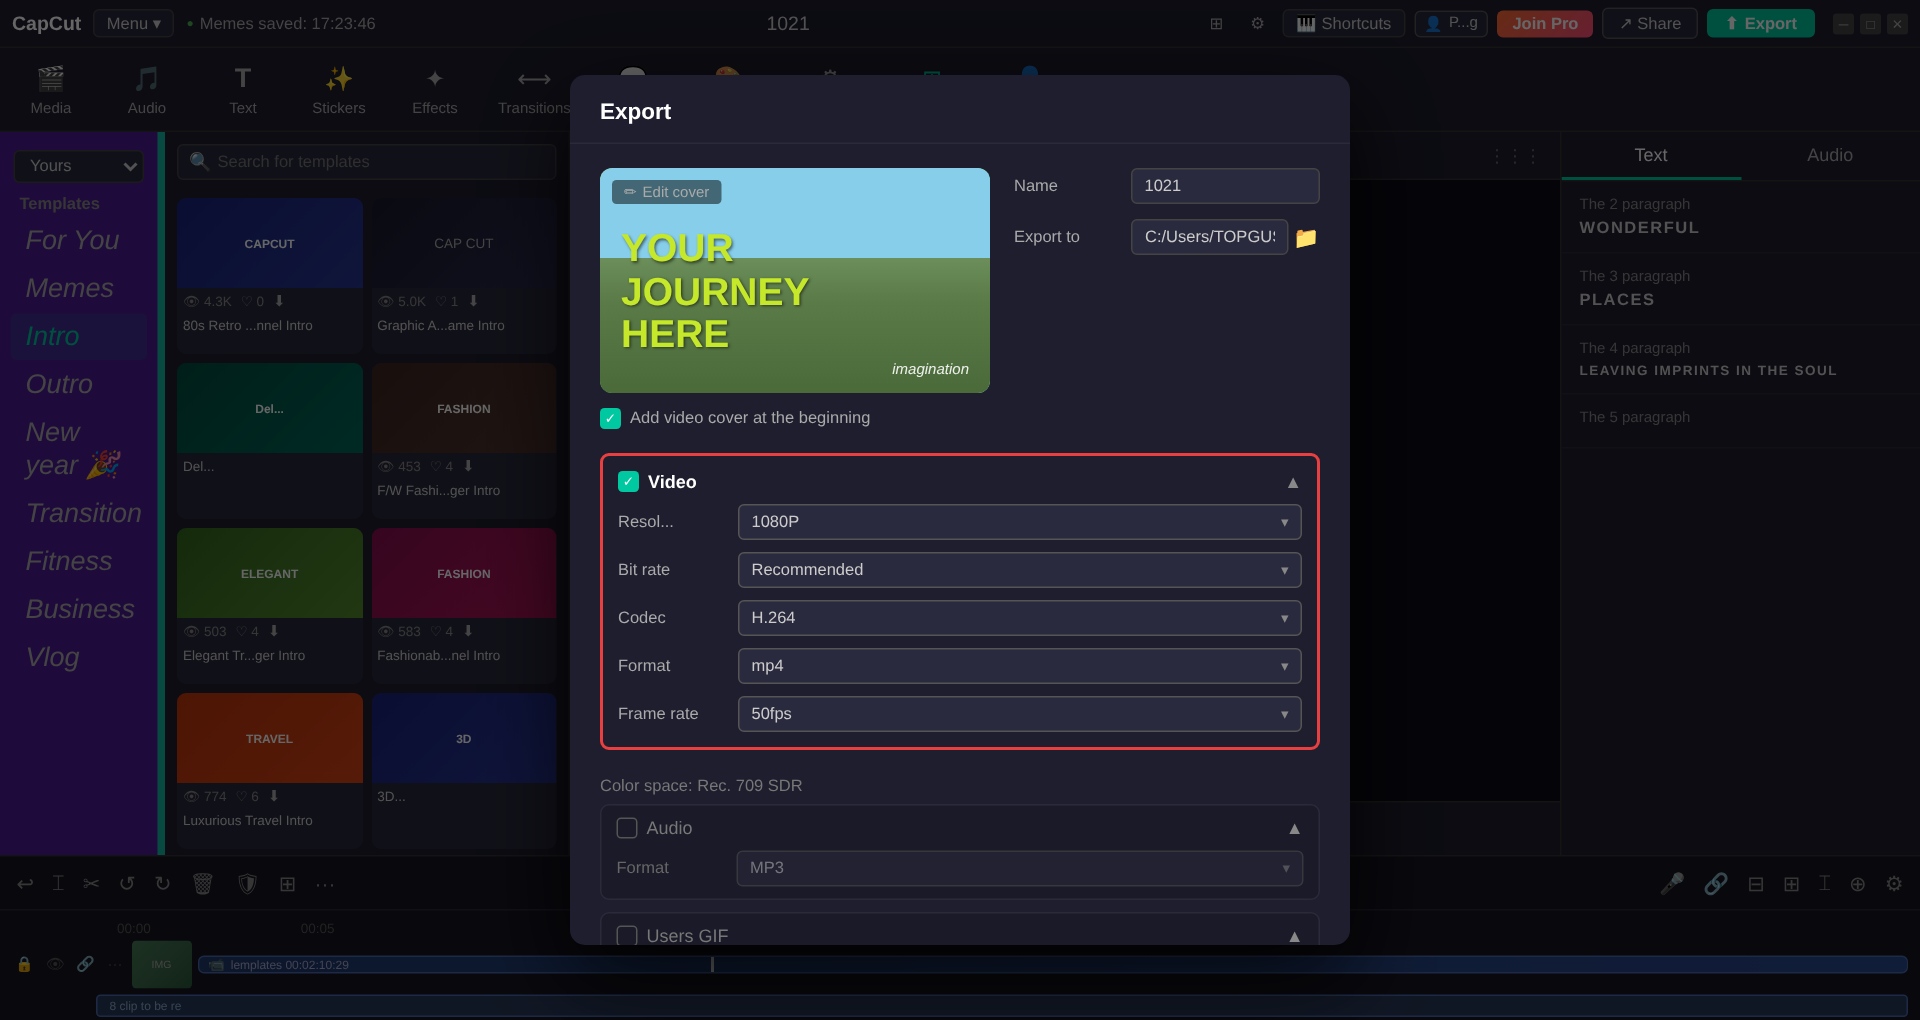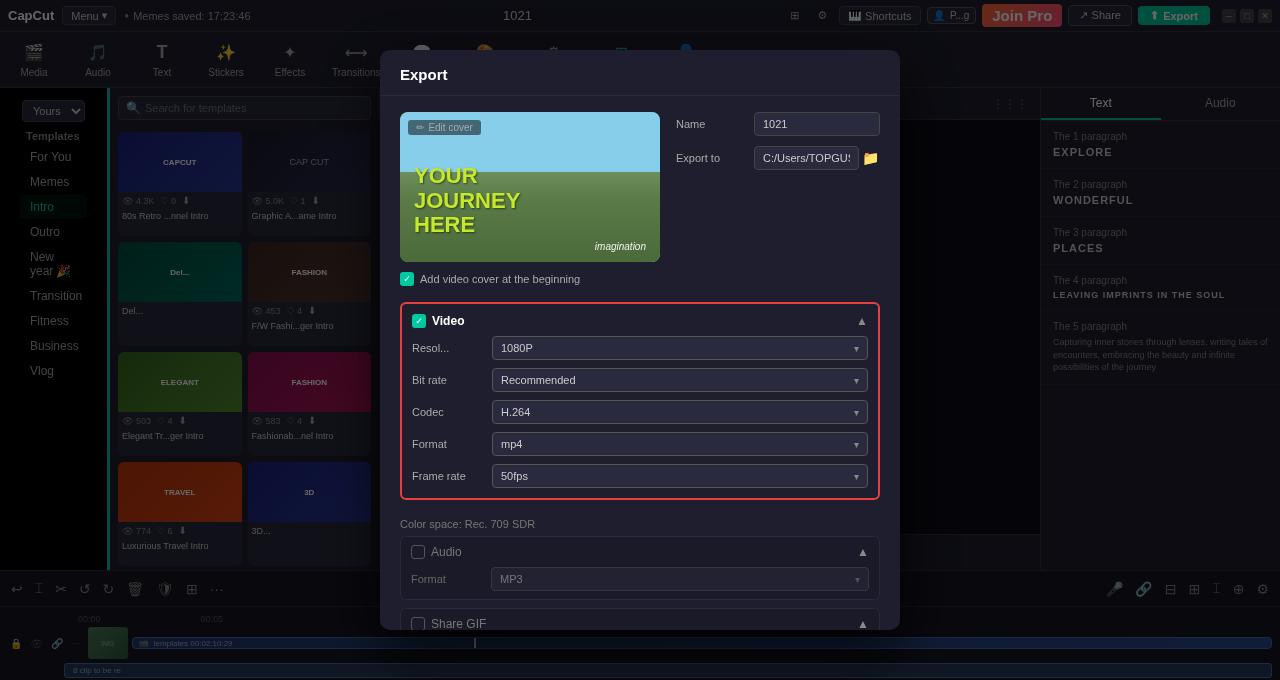--- a/index.html
+++ b/index.html
@@ -107,21 +107,21 @@
       display: flex;
       align-items: center;
       gap: 4px;
     }
     .join-pro-btn {
       background: linear-gradient(135deg, #ff6b35, #ff4f7b);
       border: none;
       color: #fff;
       border-radius: 4px;
       padding: 3px 10px;
-      font-size: 15px;
+      font-size: 11px;
       cursor: pointer;
       font-weight: 600;
     }
     .share-btn {
       background: #2a2a3e;
       border: 1px solid #555;
       color: #ccc;
       border-radius: 4px;
       padding: 3px 10px;
       font-size: 11px;
@@ -191,37 +191,38 @@
 
     
     .main-layout {
       display: flex;
       height: calc(680px - 32px - 56px - 110px);
     }
 
     
     .left-panel {
       width: 110px;
-      background: #000000;
-      border-right: 3px solid #14b8a6;
-      padding: 8px 16px;
+      background: #4c1d95;
+      border-right: 5px solid #14b8a6;
+      padding: 8px 3px;
     }
     .panel-section-title {
       font-size: 11px;
       color: #888;
       padding: 4px 10px 2px;
       font-weight: 600;
     }
     .panel-item {
       padding: 5px 10px;
-      font-size: 12px;
+      font-size: 18px;
       cursor: pointer;
       color: #aaa;
       border-radius: 4px;
       margin: 1px 4px;
+      font-style: italic;
     }
     .panel-item.active { color: #00c8a0; background: rgba(0,200,160,0.1); }
     .yours-select {
       margin: 4px 6px;
       background: #2a2a3e;
       border: 1px solid #444;
       color: #ccc;
       border-radius: 4px;
       padding: 3px 6px;
       font-size: 11px;
@@ -489,21 +490,21 @@
       align-items: center;
       justify-content: center;
     }
     .preview-overlay-text {
       position: absolute;
       bottom: 10px;
       left: 14px;
       right: 14px;
     }
     .preview-main-text {
-      font-size: 22px;
+      font-size: 26px;
       font-weight: 900;
       color: #c5e82a;
       line-height: 1.1;
       text-shadow: 1px 1px 2px rgba(0,0,0,0.5);
     }
     .preview-sub-text {
       font-size: 10px;
       color: rgba(255,255,255,0.9);
       font-style: italic;
       margin-top: 4px;
@@ -914,38 +915,33 @@
       <button class="timeline-tool-btn">⛶</button>
     </div>
   </div>
 
   <div class="right-panel scrollbar-hidden">
     <div class="right-tabs">
       <div class="right-tab active">Text</div>
       <div class="right-tab">Audio</div>
     </div>
     <div class="paragraph-item">
-      <div class="para-num">The 1 paragraph</div>
-      <div class="para-text">EXPLORE</div>
-    </div>
-    <div class="paragraph-item">
       <div class="para-num">The 2 paragraph</div>
       <div class="para-text">WONDERFUL</div>
     </div>
     <div class="paragraph-item">
       <div class="para-num">The 3 paragraph</div>
       <div class="para-text">PLACES</div>
     </div>
     <div class="paragraph-item">
       <div class="para-num">The 4 paragraph</div>
       <div class="para-text" style="font-size:9px;">LEAVING IMPRINTS IN THE SOUL</div>
     </div>
     <div class="paragraph-item">
       <div class="para-num">The 5 paragraph</div>
-      <div class="para-sub" style="font-size:9px;line-height:1.4;">Capturing inner stories through lenses, writing tales of encounters, embracing the beauty and infinite possibilities of the journey</div>
     </div>
   </div>
 </div>
 
 <div class="timeline">
   <div class="timeline-tools">
     <button class="timeline-tool-btn">↩</button>
     <button class="timeline-tool-btn">⌶</button>
     <button class="timeline-tool-btn">✂</button>
     <button class="timeline-tool-btn">↺</button>
@@ -1105,19 +1101,19 @@
         <div class="field-select" style="opacity:0.5;">
           <span>MP3</span>
           <span class="select-arrow">▾</span>
         </div>
       </div>
     </div>
 
     <div class="gif-section">
       <div class="section-header-inactive">
         <div class="section-checkbox-inactive"></div>
-        <span class="section-title-inactive">Share GIF</span>
+        <span class="section-title-inactive">Users GIF</span>
         <span class="section-collapse">▲</span>
       </div>
     </div>
 
   </div>
 </div>
 
 </body></html>

